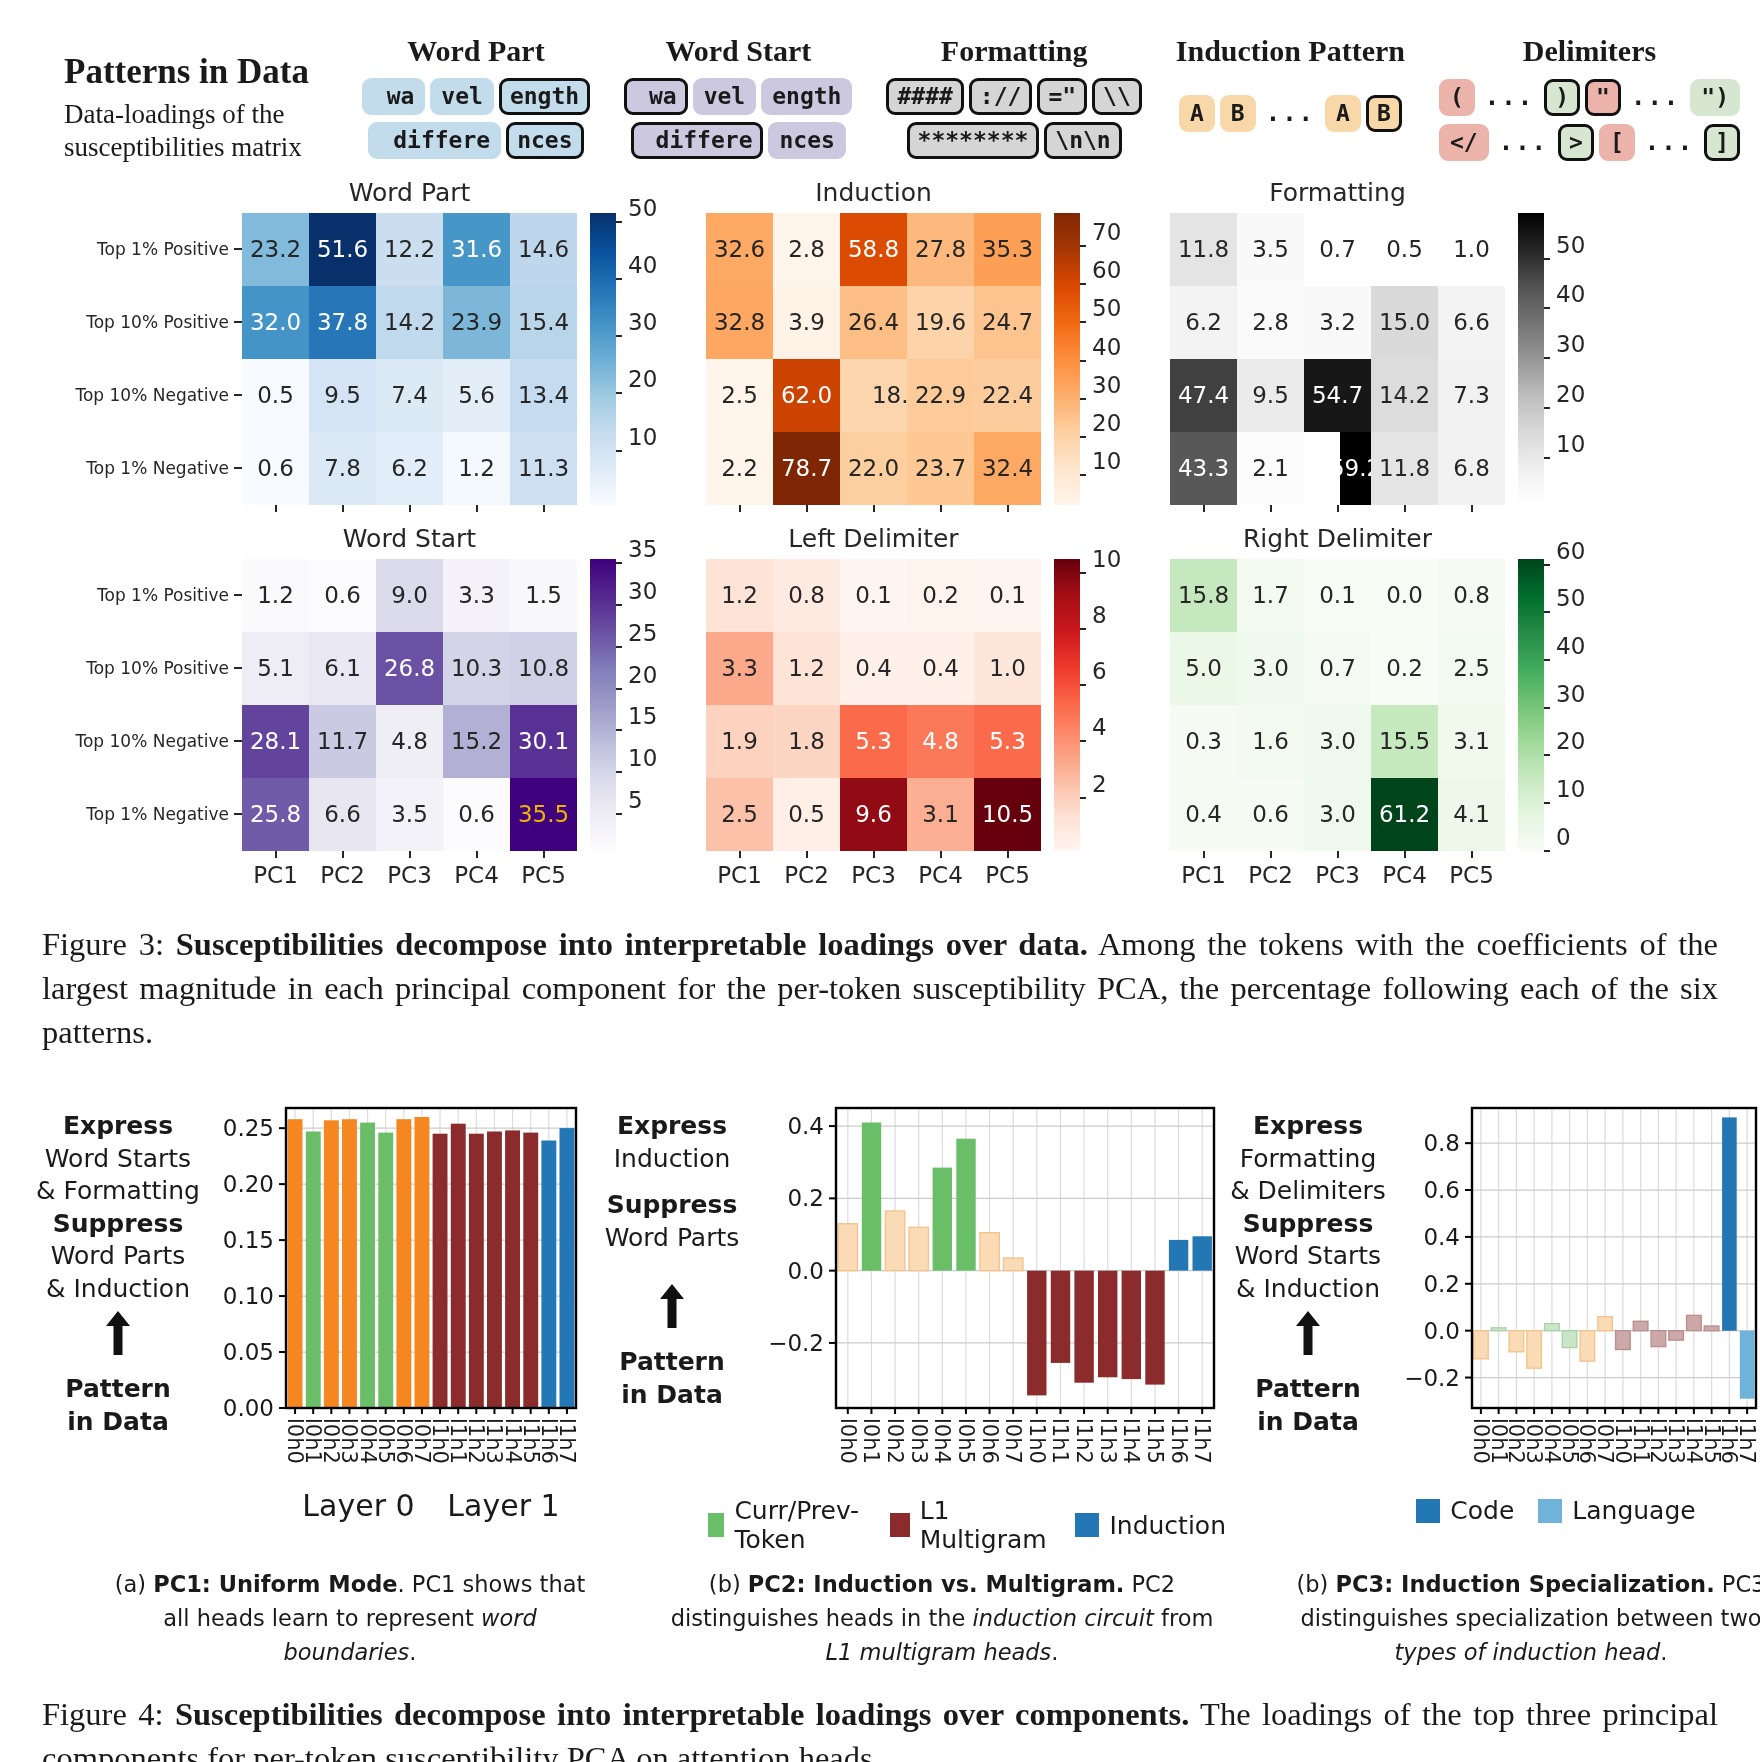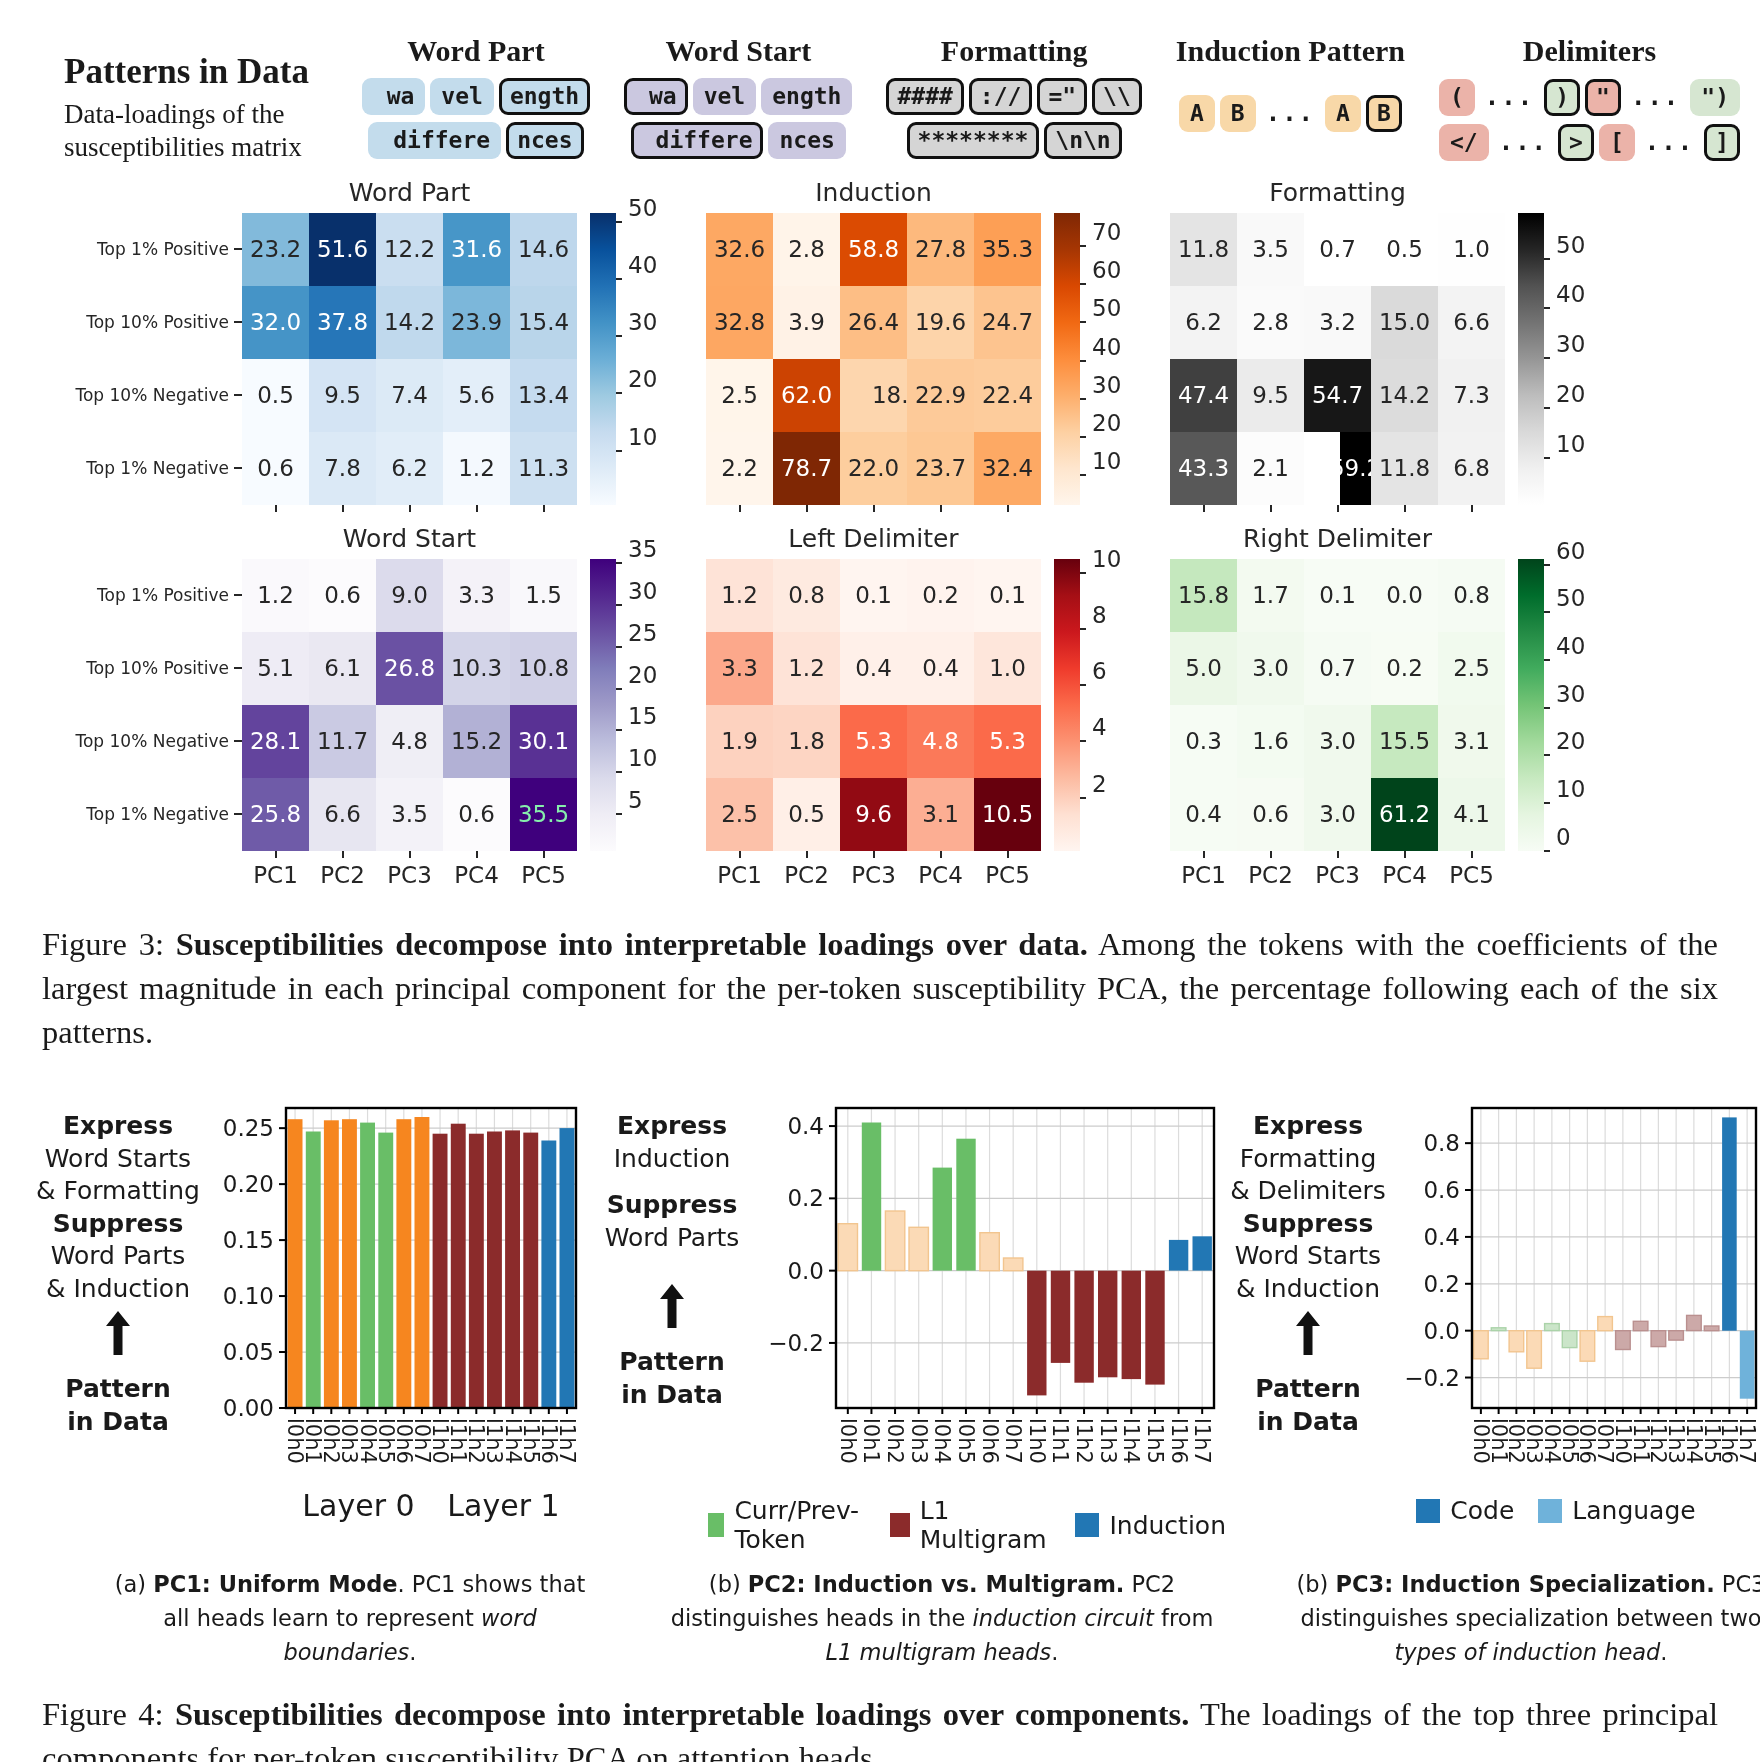--- a/index.html
+++ b/index.html
@@ -388,21 +388,21 @@
             <div class="hm-cell" style="background: rgb(208, 208, 230); color: rgb(38, 38, 38);">10.8</div>
             <div class="hm-cell" style="background: rgb(99, 68, 157); color: rgb(255, 255, 255);">28.1</div>
             <div class="hm-cell" style="background: rgb(202, 202, 227); color: rgb(38, 38, 38);">11.7</div>
             <div class="hm-cell" style="background: rgb(239, 238, 245); color: rgb(38, 38, 38);">4.8</div>
             <div class="hm-cell" style="background: rgb(178, 177, 213); color: rgb(38, 38, 38);">15.2</div>
             <div class="hm-cell" style="background: rgb(89, 49, 148); color: rgb(255, 255, 255);">30.1</div>
             <div class="hm-cell" style="background: rgb(111, 91, 168); color: rgb(255, 255, 255);">25.8</div>
             <div class="hm-cell" style="background: rgb(231, 230, 241); color: rgb(38, 38, 38);">6.6</div>
             <div class="hm-cell" style="background: rgb(243, 242, 248); color: rgb(38, 38, 38);">3.5</div>
             <div class="hm-cell" style="background: rgb(252, 251, 253); color: rgb(38, 38, 38);">0.6</div>
-            <div class="hm-cell" style="background: rgb(63, 0, 125); color: #86efac;">35.5</div>
+            <div class="hm-cell" style="background: rgb(63, 0, 125); color: #eab308;">35.5</div>
           </div>
           <div class="cbar-wrap">
             <div class="cbar" style="background: linear-gradient(to top, rgb(252, 251, 253) 0%, rgb(239, 237, 245) 12.5%, rgb(218, 218, 235) 25%, rgb(188, 189, 220) 37.5%, rgb(158, 154, 200) 50%, rgb(128, 125, 186) 62.5%, rgb(106, 81, 163) 75%, rgb(84, 39, 143) 87.5%, rgb(63, 0, 125) 100%);"></div>
             <div class="cbar-tick" style="bottom: 35.8138px;"></div>
             <div class="cbar-lab" style="bottom: 24.8138px;">5</div>
             <div class="cbar-tick" style="bottom: 77.6476px;"></div>
             <div class="cbar-lab" style="bottom: 66.6476px;">10</div>
             <div class="cbar-tick" style="bottom: 119.481px;"></div>
             <div class="cbar-lab" style="bottom: 108.481px;">15</div>
             <div class="cbar-tick" style="bottom: 161.315px;"></div>

